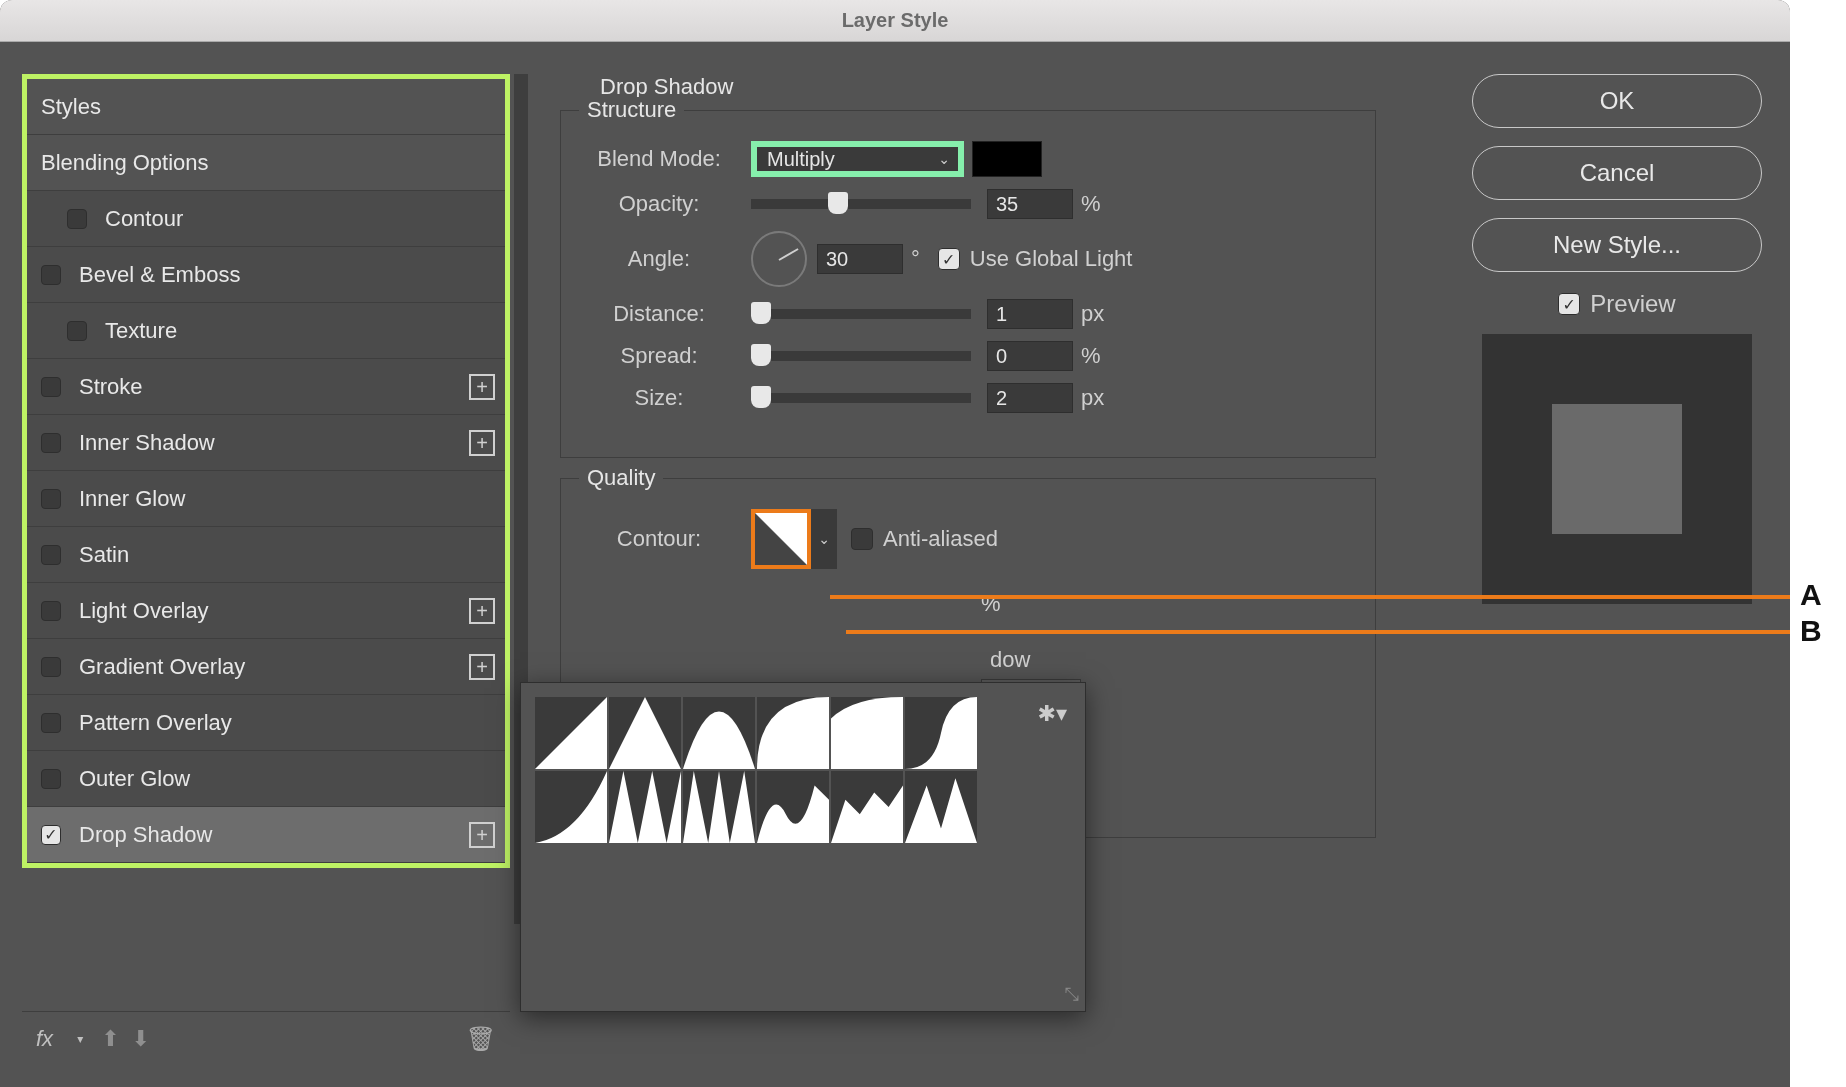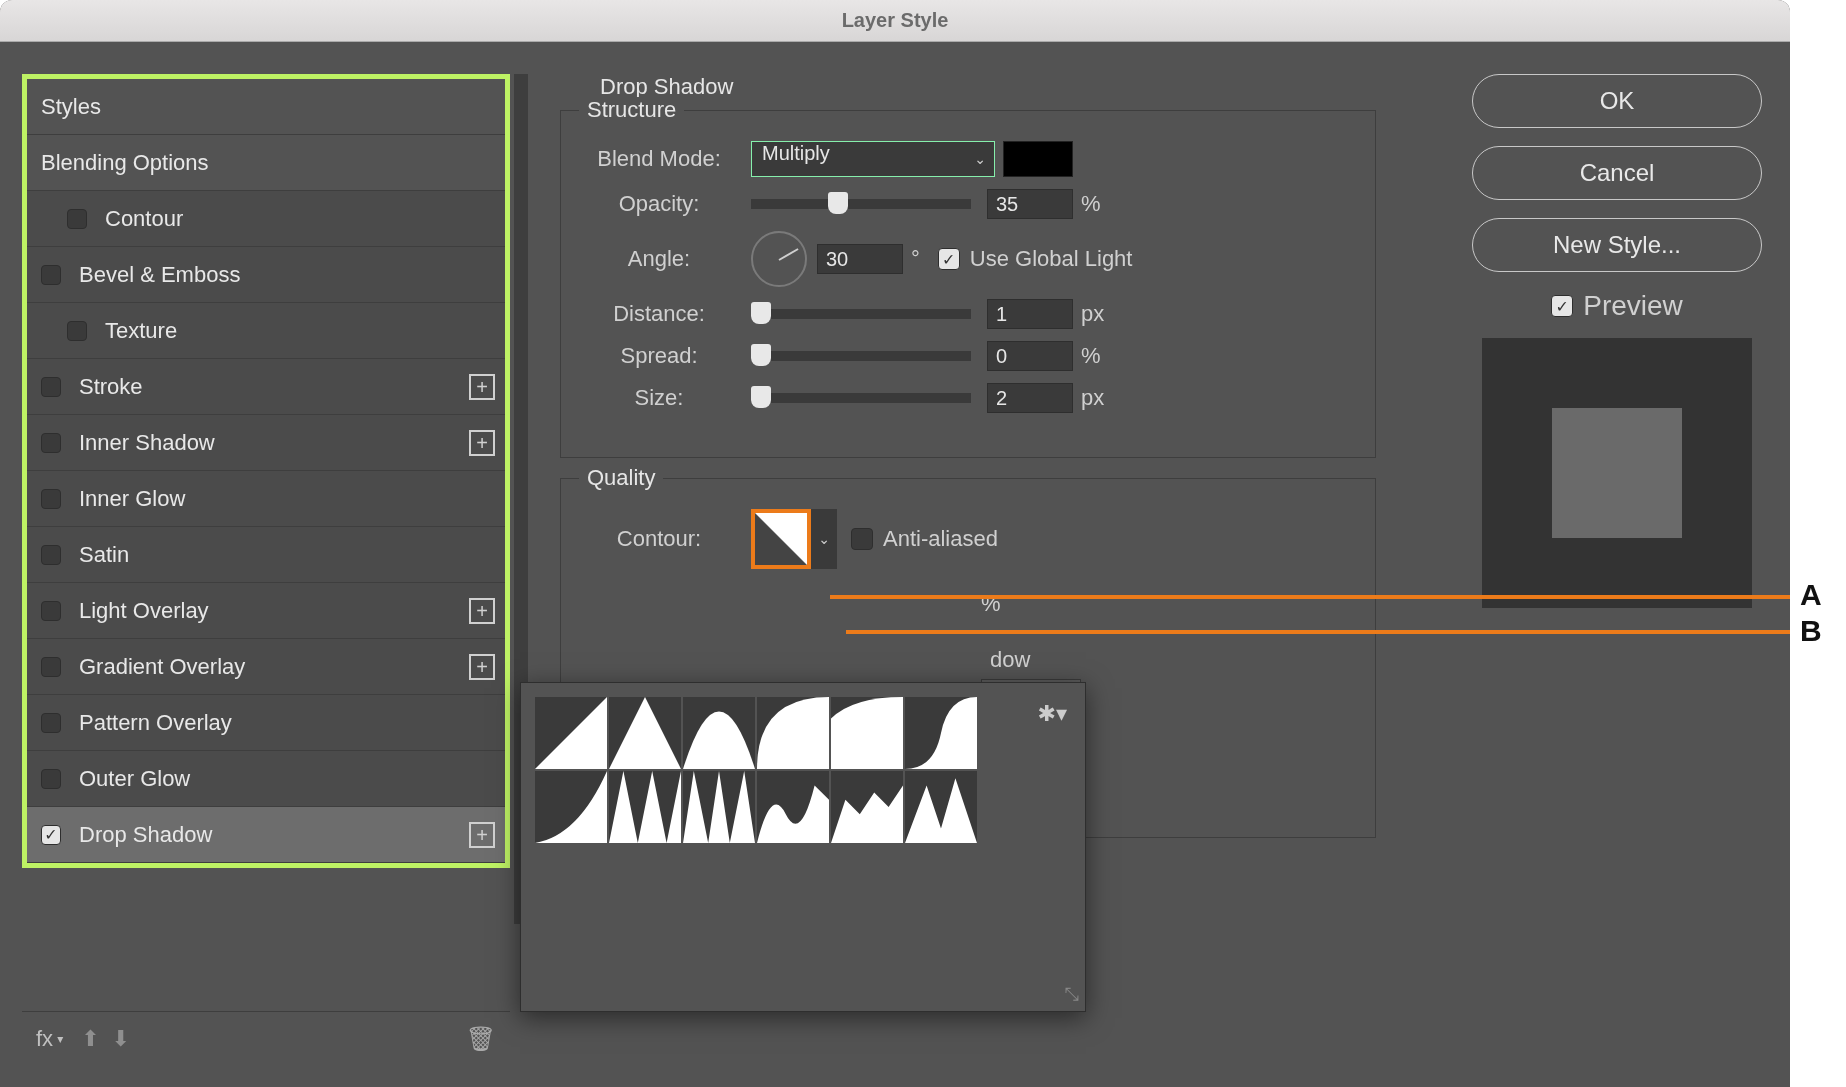--- a/index.html
+++ b/index.html
@@ -14,32 +14,32 @@
   .style-row.header { background:#535353; font-weight:400; }
   .style-row.sub { padding-left:40px; }
   .style-row.active { background:#6d6d6d; }
   .cb { width:20px; height:20px; border:1px solid #2e2e2e; border-radius:4px; background:#3a3a3a; margin-right:18px; display:inline-flex; align-items:center; justify-content:center; }
   .cb.on { background:#e6e6e6; }
   .cb.on::after { content:"✓"; color:#333; font-size:16px; }
   .plus { position:absolute; right:10px; top:50%; transform:translateY(-50%); width:26px; height:26px; border:2px solid #d0d0d0; display:flex; align-items:center; justify-content:center; color:#d0d0d0; font-size:20px; line-height:1; }
   .scrollgap { position:absolute; left:22px; right:0; width:488px; top:32px; bottom:22px; }
   .scrollbar-track { position:absolute; right:-18px; top:0; width:14px; height:850px; background:#3e3e3e; }
   .sidebar-footer { position:absolute; left:0; bottom:0; width:100%; height:54px; display:flex; align-items:center; padding:0 14px; color:#c0c0c0; background:#535353; border-top:1px solid #3e3e3e;}
-  .fx { font-size:22px; margin-right:4px; }
+  .fx { font-style:italic; font-size:22px; margin-right:24px; }
   .chev-dn { font-size:12px; margin-right:18px;}
   .arrow { font-size:22px; margin-right:12px; opacity:.55;}
   .trash { margin-left:auto; font-size:24px; opacity:.8;}
   
   .center { position:absolute; left:560px; top:32px; width:816px; bottom:22px; }
   .group { border:1px solid #3e3e3e; padding:18px 20px 32px; position:relative; margin-bottom:20px;}
   .group-legend { position:absolute; top:-14px; left:18px; background:#535353; padding:0 8px; color:#e6e6e6; font-size:22px;}
   .group-title { color:#e6e6e6; font-size:22px; margin-bottom:10px;}
   .row { display:flex; align-items:center; margin:12px 0; }
   .lbl { width:170px; text-align:center; color:#d0d0d0; font-size:22px; padding-right:14px;}
-  .select { width:244px; height:36px; background:#3a3a3a; color:#e6e6e6; border:1px solid #86efac; display:flex; align-items:flex-start; padding:0 10px; font-size:20px; position:relative;}
+  .select { width:213px; height:36px; background:#3a3a3a; color:#e6e6e6; border:6px solid #86efac; display:flex; align-items:center; padding:0 10px; font-size:20px; position:relative;}
   .select .caret { position:absolute; right:8px; top:50%; transform:translateY(-50%); font-size:14px; color:#ccc;}
   .swatch { width:70px; height:36px; background:#000; border:1px solid #222; margin-left:8px;}
   .slider { width:220px; height:10px; background:#3a3a3a; position:relative; margin-right:16px;}
   .slider .thumb { position:absolute; top:-7px; width:20px; height:22px; background:#e8e8e8; border-radius:3px 3px 8px 8px;}
   .numbox { width:86px; height:30px; background:#3a3a3a; color:#e6e6e6; border:1px solid #2e2e2e; padding:0 8px; font-size:20px; display:flex; align-items:center; margin-right:8px;}
   .unit { color:#d0d0d0; font-size:22px;}
   .angle-dial { width:56px; height:56px; border:2px solid #7a7a7a; border-radius:50%; position:relative; margin-right:10px;}
   .angle-dial .needle { position:absolute; left:50%; top:50%; width:22px; height:2px; background:#cfcfcf; transform-origin:left center; transform:rotate(-30deg);}
   .cb-inline { width:22px; height:22px; border:1px solid #2e2e2e; border-radius:4px; background:#e6e6e6; display:inline-flex; align-items:center; justify-content:center; margin-right:10px;}
   .cb-inline::after { content:"✓"; color:#333; font-size:16px;}
@@ -308,21 +308,21 @@
           <span>OK</span>
         </div>
       <div class="btn-round">
           <span>Cancel</span>
         </div>
       <div class="btn-round">
           <span>New Style...</span>
         </div>
       <div class="preview-row">
         <span class="cb-inline"></span>
-        <span class="unit" style="font-size:28px;">Preview</span>
+        <span class="unit" style="font-size:24px;">Preview</span>
       </div>
       <div class="preview-swatch">
         <div class="preview-inner"></div>
       </div>
     </div>
 
   </div>
 </div>
 
 <div class="anno-line" style="left:830px; top:595px; width:960px;"></div>

